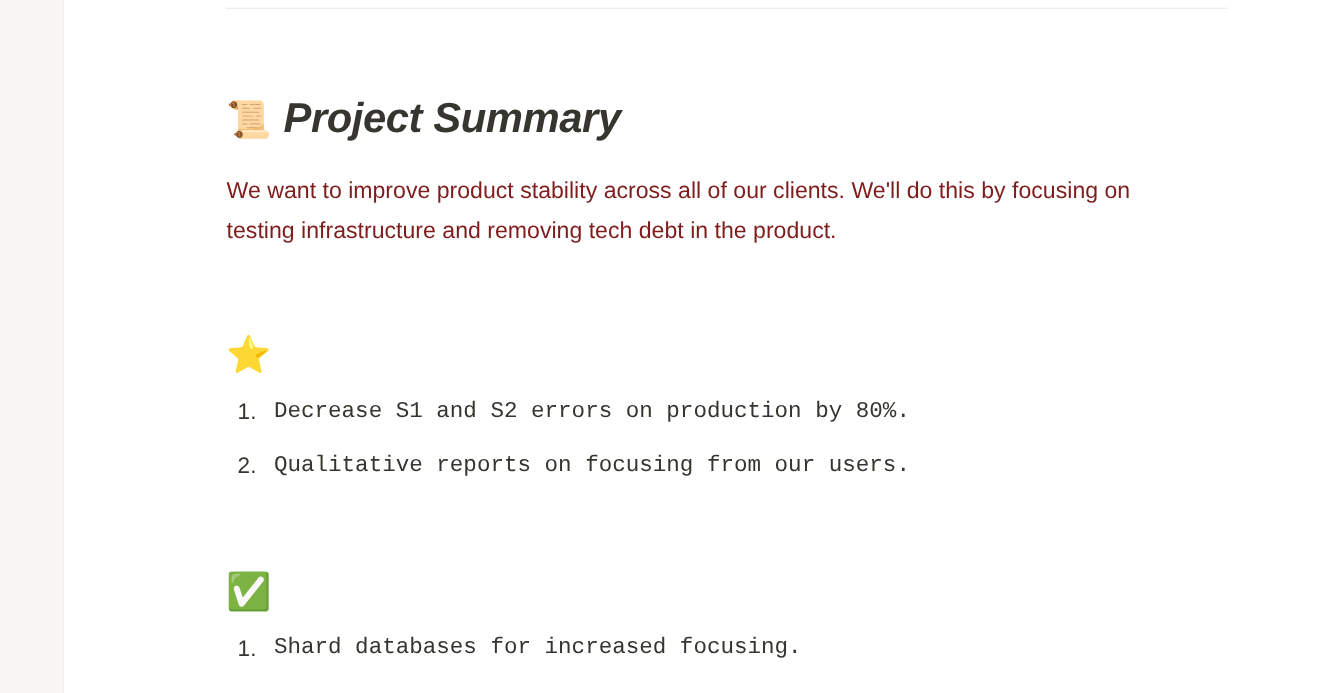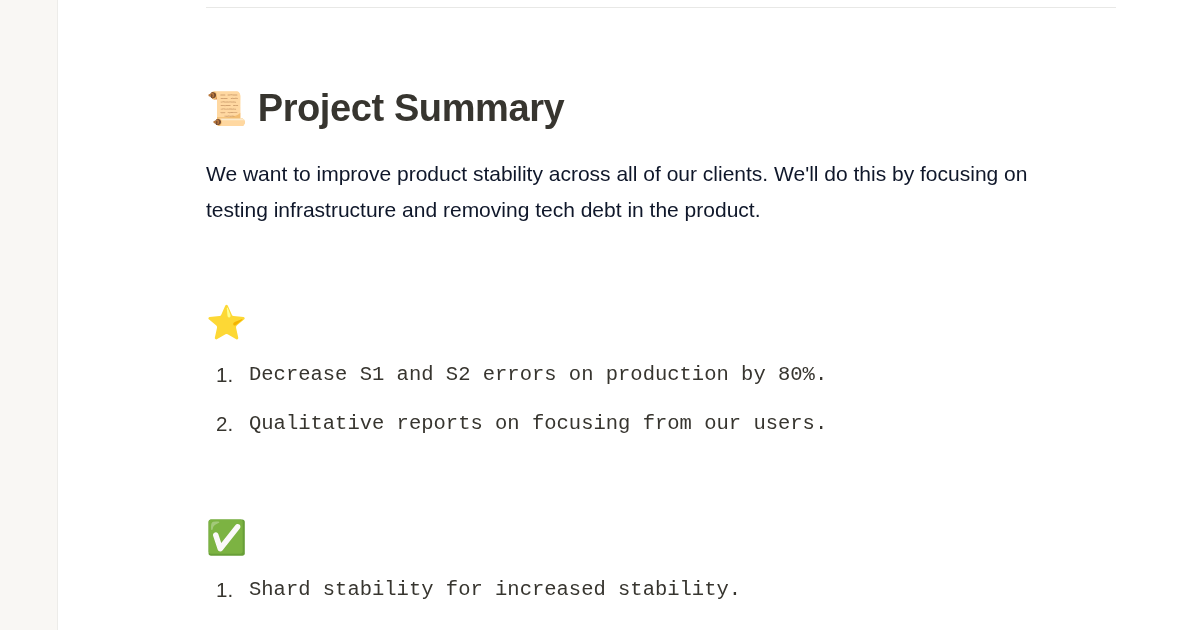--- a/index.html
+++ b/index.html
@@ -68,29 +68,30 @@
   }
   .heading .emoji {
     font-size: 33px;
     line-height: 1;
     margin-right: 11px;
     flex: 0 0 auto;
     display: inline-block;
   }
   .heading .htext {
     display: inline-block;
+    font-style: italic;
   }
 
   #h-summary  { margin-top: 79px; }
   #h-goals    { margin-top: 78px; }
   #h-objectives { margin-top: 82px; }
 
   
   .paragraph {
-    color: #0f172a;
+    color: #7f1d1d;
     font-size: 21px;
     line-height: 36px;
     margin-top: 26px;
     width: 860px;
   }
 
   
   .olist {
     margin-top: 21px;
   }
@@ -148,19 +149,19 @@
         </div>
       </div>
 
       <div class="heading" id="h-objectives">
         <span class="emoji">✅</span>
       </div>
 
       <div class="olist">
         <div class="list-item">
           <span class="list-marker">1.</span>
-          <span class="list-text">Shard stability for increased stability.</span>
+          <span class="list-text">Shard databases for increased focusing.</span>
         </div>
       </div>
 
     </div>
   </div>
 </div>
 
 </body></html>

